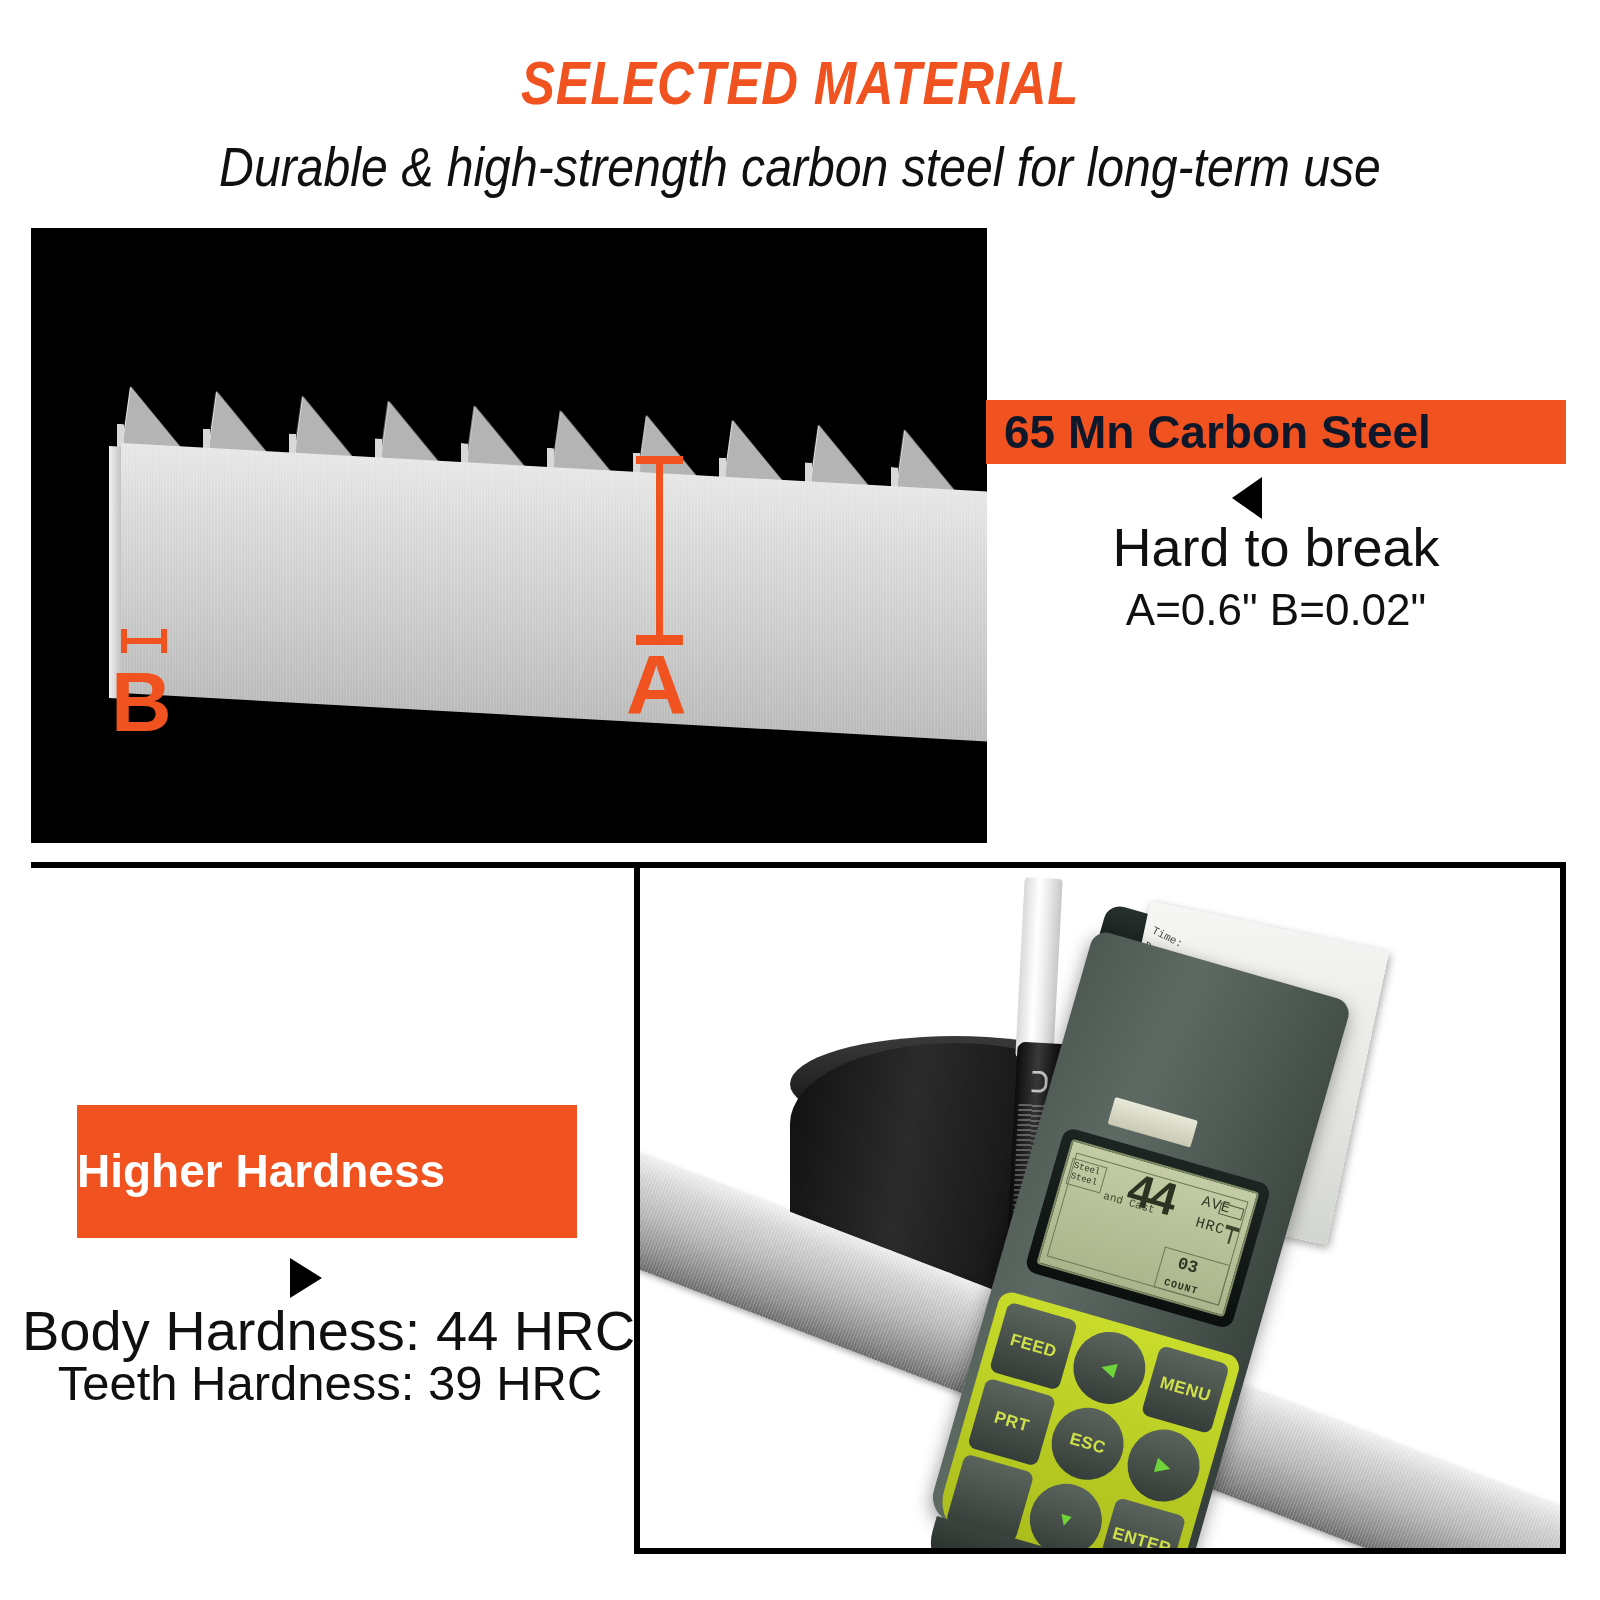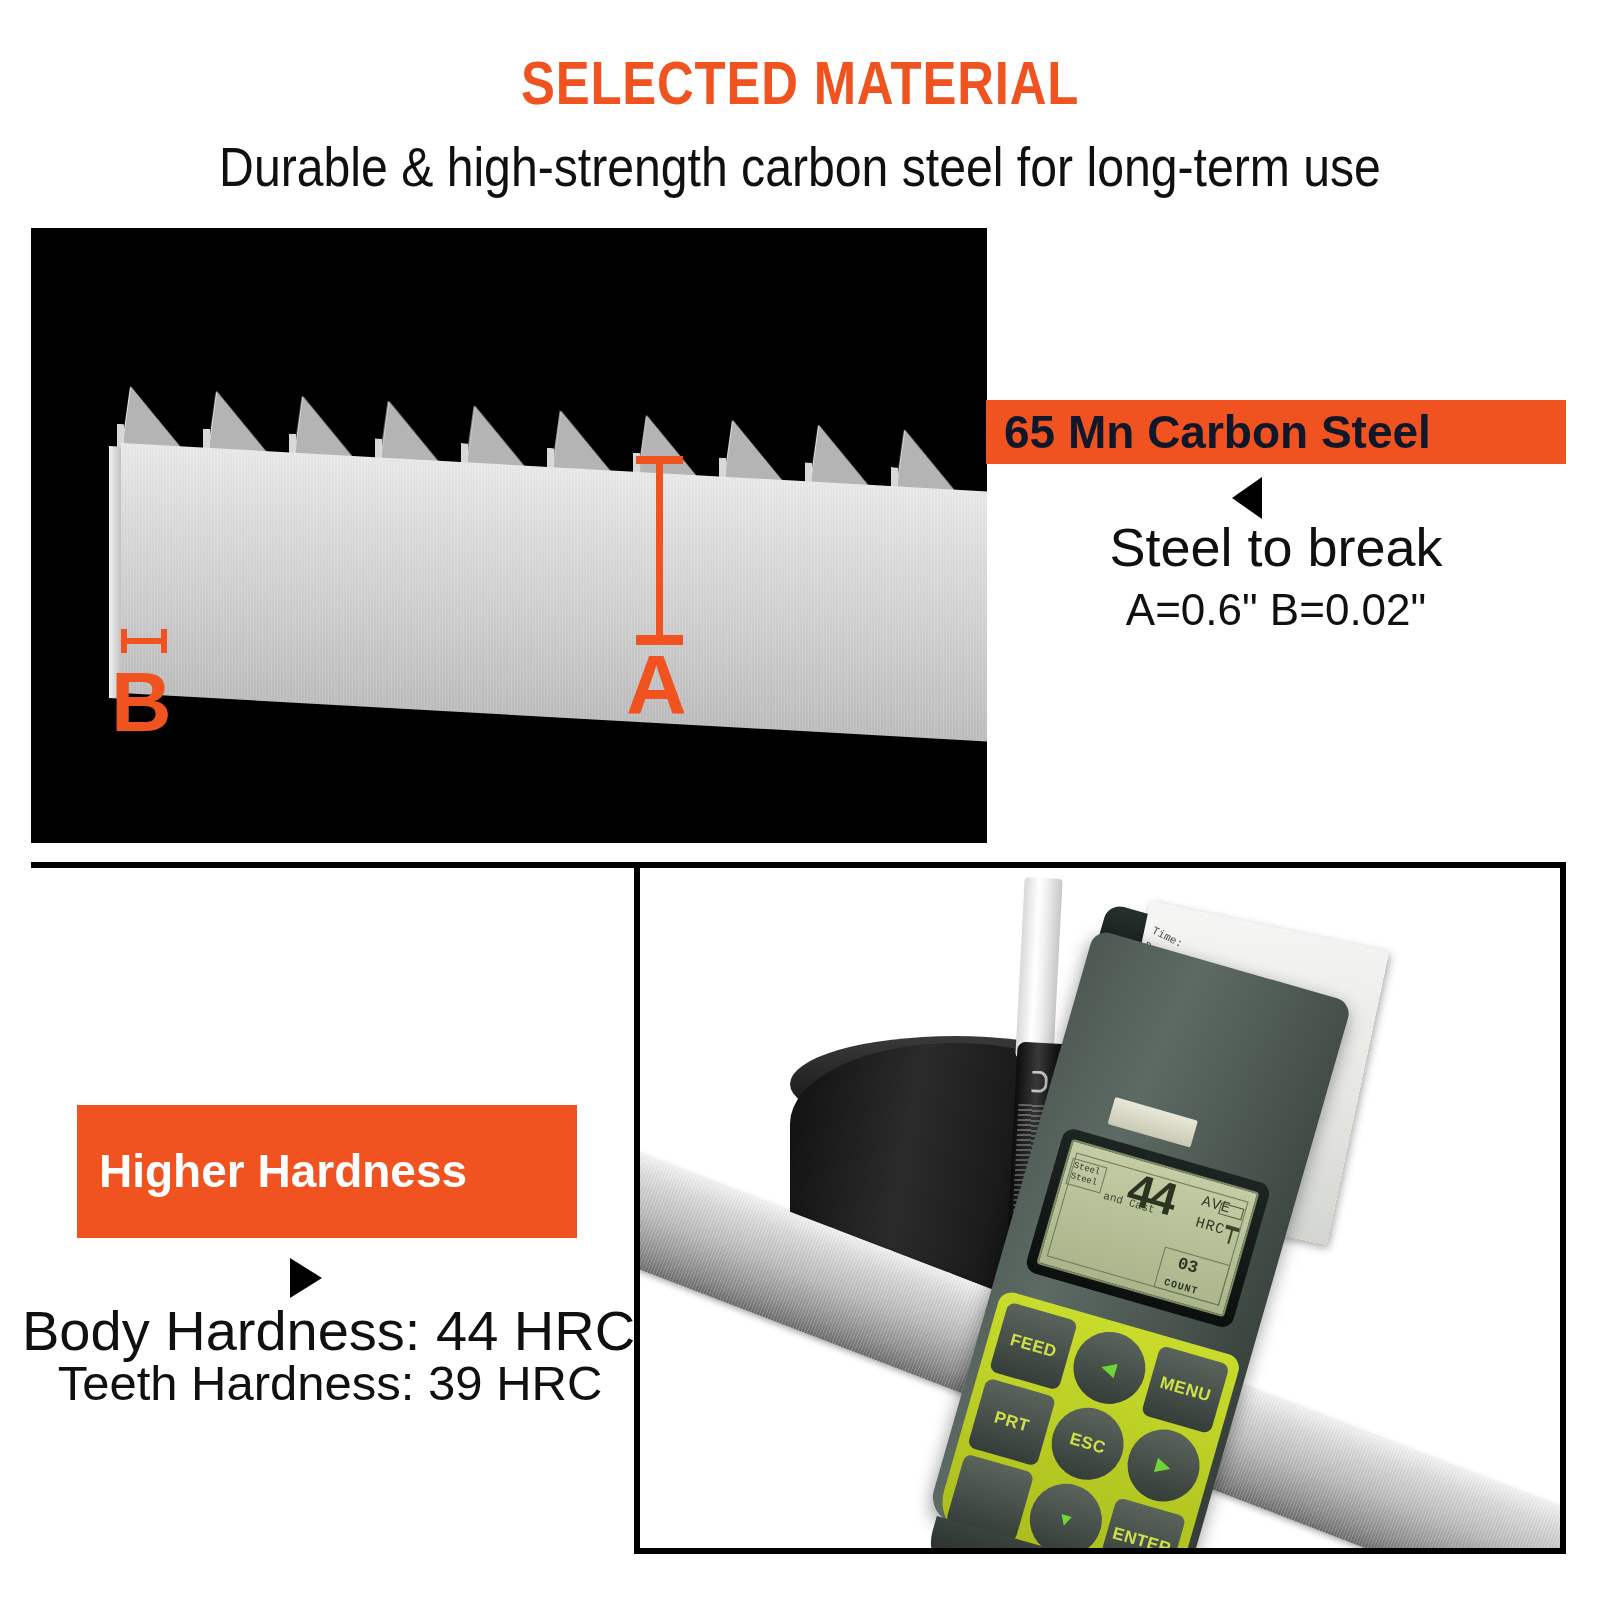--- a/index.html
+++ b/index.html
@@ -5,21 +5,21 @@
   html,body{margin:0;padding:0;}
   body{
     width:1600px;height:1600px;
     background:#ffffff;
     font-family:"Liberation Sans", sans-serif;
     overflow:hidden;
     position:relative;
   }
 
   
-  #header{position:absolute;left:0;top:0;width:1600px;height:215px;}
+  #header{position:absolute;left:0;top:0;width:1600px;height:215px;font-style:italic;}
   #main-title{
     position:absolute;left:0;top:52px;width:1600px;
     text-align:center;
     font-family:"Liberation Sans Narrow","Liberation Sans",sans-serif;
     font-weight:bold;
     font-size:62px;
     letter-spacing:1px;
     color:#f0531f;
     transform:scaleX(0.82);
     transform-origin:center top;
@@ -136,21 +136,21 @@
   }
 
   
   #divider{position:absolute;left:31px;top:862px;width:606px;height:6px;background:#000000;}
 
   
   #badge-hardness{
     position:absolute;left:77px;top:1105px;width:500px;height:133px;
     background:#f0531f;
     display:flex;flex-direction:column;justify-content:center;
-    box-sizing:border-box;padding-left:22px;
+    box-sizing:border-box;
   }
   .badge-line{color:#ffffff;font-size:46px;font-weight:bold;line-height:1.12;white-space:nowrap;}
   #arrow-right{
     position:absolute;left:290px;top:1258px;
     width:0;height:0;
     border-top:20px solid transparent;
     border-bottom:20px solid transparent;
     border-left:32px solid #000000;
   }
   #body-hardness{
@@ -404,21 +404,21 @@
   <div id="dim-a-label">A</div>
 
   <div id="dim-b-mark"></div>
   <div id="dim-b-label">B</div>
 </div>
 
 <div id="badge-steel">
   <span id="badge-steel-label">65 Mn Carbon Steel</span>
 </div>
 <div id="arrow-left"></div>
-<div id="hard-to-break">Steel to break</div>
+<div id="hard-to-break">Hard to break</div>
 <div id="dims-text">A=0.6"   B=0.02"</div>
 
 <div id="divider"></div>
 
 <div id="badge-hardness">
   <span class="badge-line">Higher Hardness</span>
 </div>
 <div id="arrow-right"></div>
 <div id="body-hardness">Body Hardness: 44 HRC</div>
 <div id="teeth-hardness">Teeth Hardness: 39 HRC</div>

